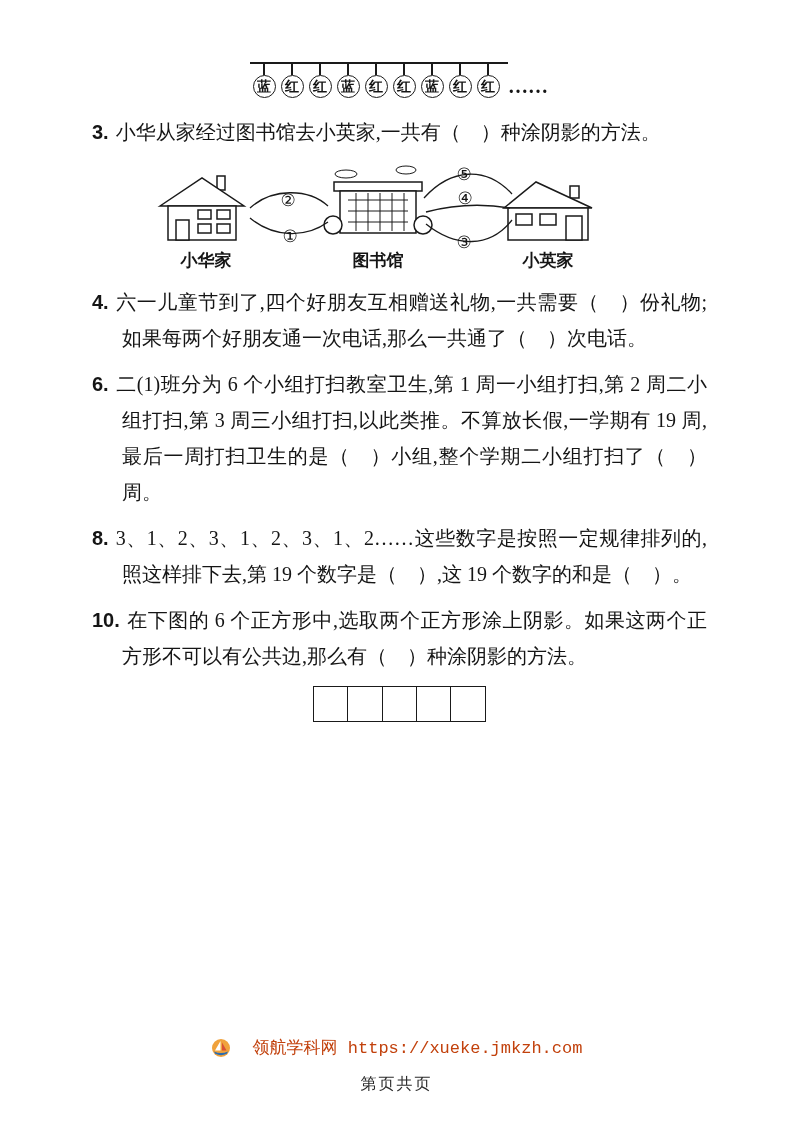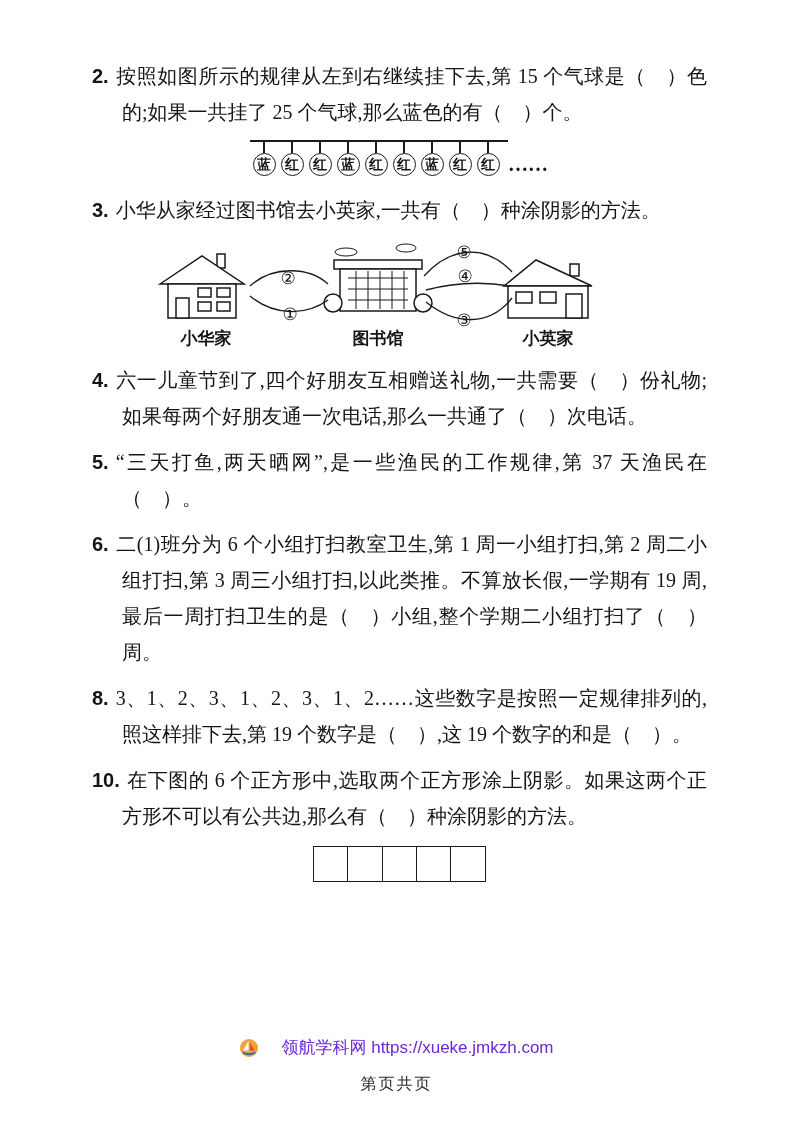--- a/index.html
+++ b/index.html
@@ -47,38 +47,35 @@
   .place-label{font-size:17px;font-weight:700;font-family:"Liberation Serif",serif;fill:#151515;}
   .path-num{font-size:17px;font-family:"Liberation Serif",serif;fill:#151515;}
   
   .squares-row{display:flex;justify-content:center;margin:12px 0 0 0;}
   .square{width:36px;height:36px;border:1.6px solid #1a1a1a;box-sizing:border-box;background:#fff;}
   .square + .square{margin-left:-1.6px;}
   
   .footer-site{
     position:absolute;left:0;right:0;top:1036px;
     display:flex;justify-content:center;align-items:center;gap:22px;
-    color:#6d28d9;font-size:17px;
-    font-family:Liberation Sans, sans-serif;
+    color:#c2410c;font-size:17px;
+    font-family:Liberation Mono, monospace;
   }
   .footer-site .logo{display:flex;align-items:center;}
   .footer-page{
     position:absolute;left:0;right:0;top:1074px;
     text-align:center;font-size:16px;color:#2a2a2a;letter-spacing:2px;
     font-family:Liberation Mono, monospace;
   }
 </style>
 </head>
 <body>
 
 <div class="page">
 
-  <p class="question">
-    <span class="qnum">2.</span><span>按照如图所示的规律从左到右继续挂下去,第 15 个气球是（　）色的;如果一共挂了 25 个气球,那么蓝色的有（　）个。</span>
-  </p>
 
   <div class="balloon-diagram">
     <div class="balloon-bar"></div>
     <div class="balloon-row">
       <div class="balloon">
           <div class="string"></div>
           <div class="circle">蓝</div>
         </div>
         <div class="balloon">
           <div class="string"></div>
@@ -169,23 +166,20 @@
       <text class="place-label" x="50" y="106" text-anchor="middle">小华家</text>
       <text class="place-label" x="222" y="106" text-anchor="middle">图书馆</text>
       <text class="place-label" x="392" y="106" text-anchor="middle">小英家</text>
     </svg>
   </div>
 
   <p class="question">
     <span class="qnum">4.</span><span>六一儿童节到了,四个好朋友互相赠送礼物,一共需要（　）份礼物;如果每两个好朋友通一次电话,那么一共通了（　）次电话。</span>
   </p>
 
-  <p class="question">
-    <span class="qnum">5.</span><span>“三天打鱼,两天晒网”,是一些渔民的工作规律,第 37 天渔民在（　）。</span>
-  </p>
 
   <p class="question">
     <span class="qnum">6.</span><span>二(1)班分为 6 个小组打扫教室卫生,第 1 周一小组打扫,第 2 周二小组打扫,第 3 周三小组打扫,以此类推。不算放长假,一学期有 19 周,最后一周打扫卫生的是（　）小组,整个学期二小组打扫了（　）周。</span>
   </p>
 
 
   <p class="question">
     <span class="qnum">8.</span><span>3、1、2、3、1、2、3、1、2……这些数字是按照一定规律排列的,照这样排下去,第 19 个数字是（　）,这 19 个数字的和是（　）。</span>
   </p>
 

